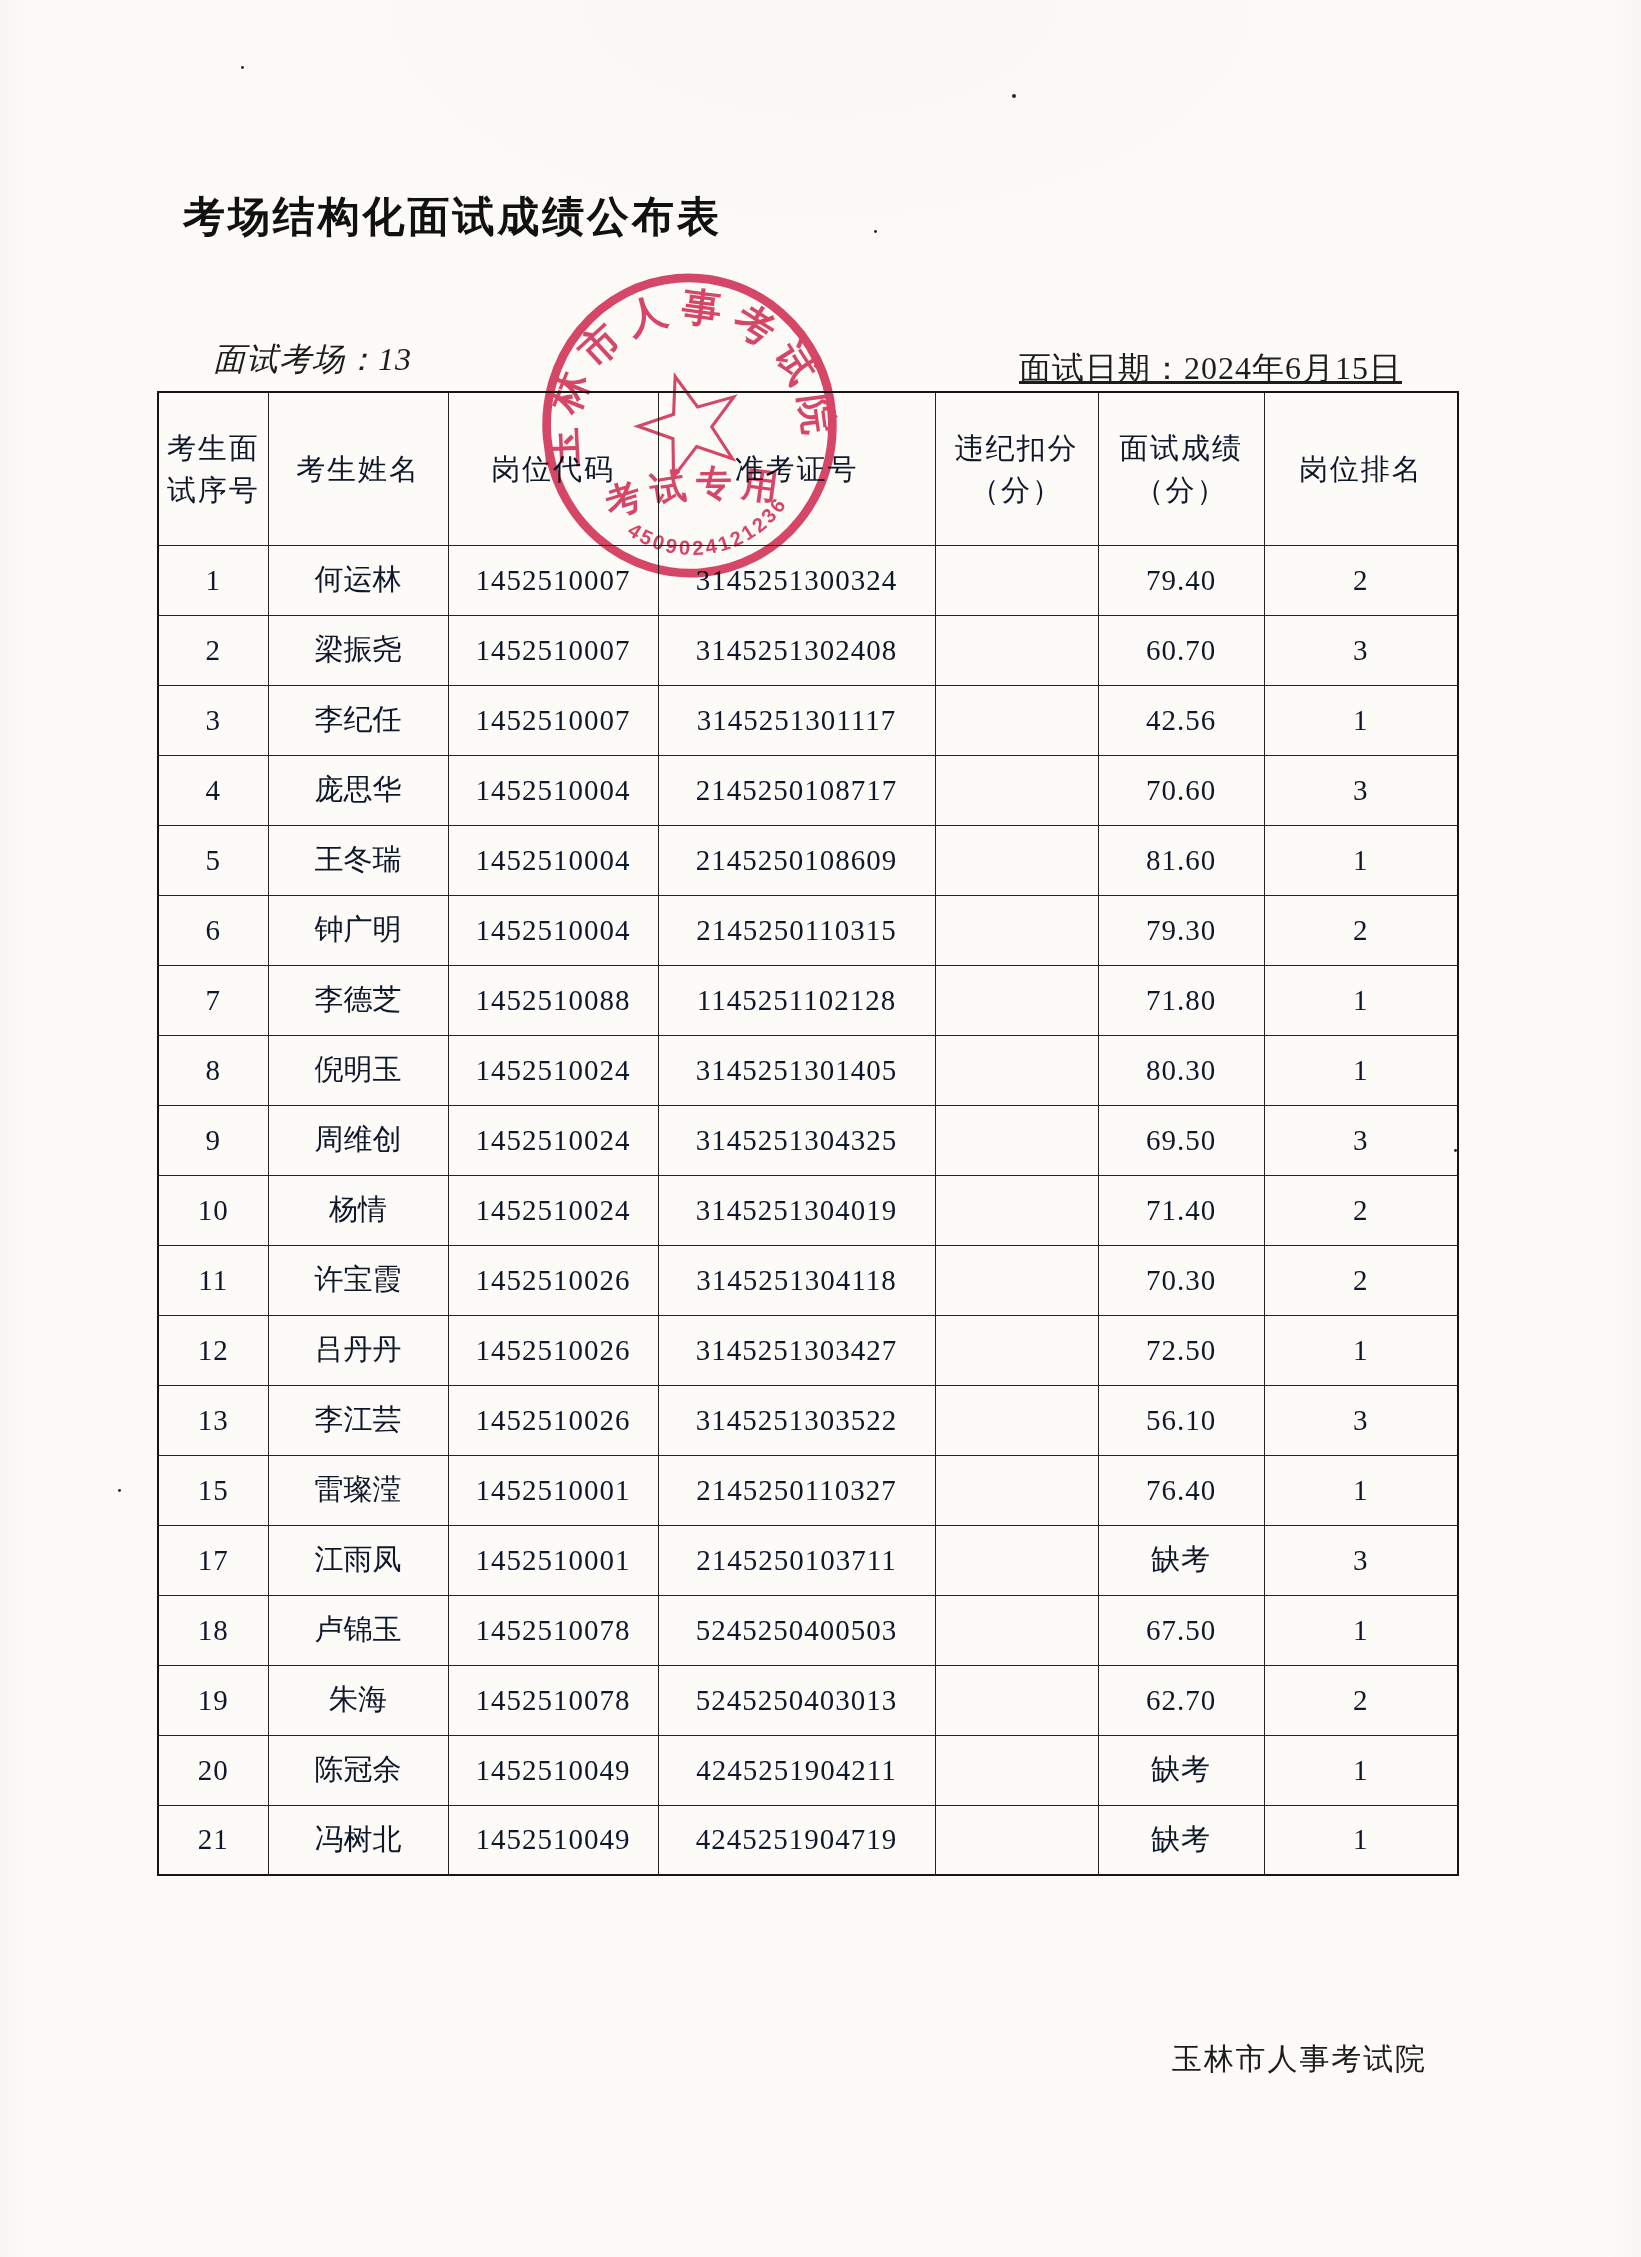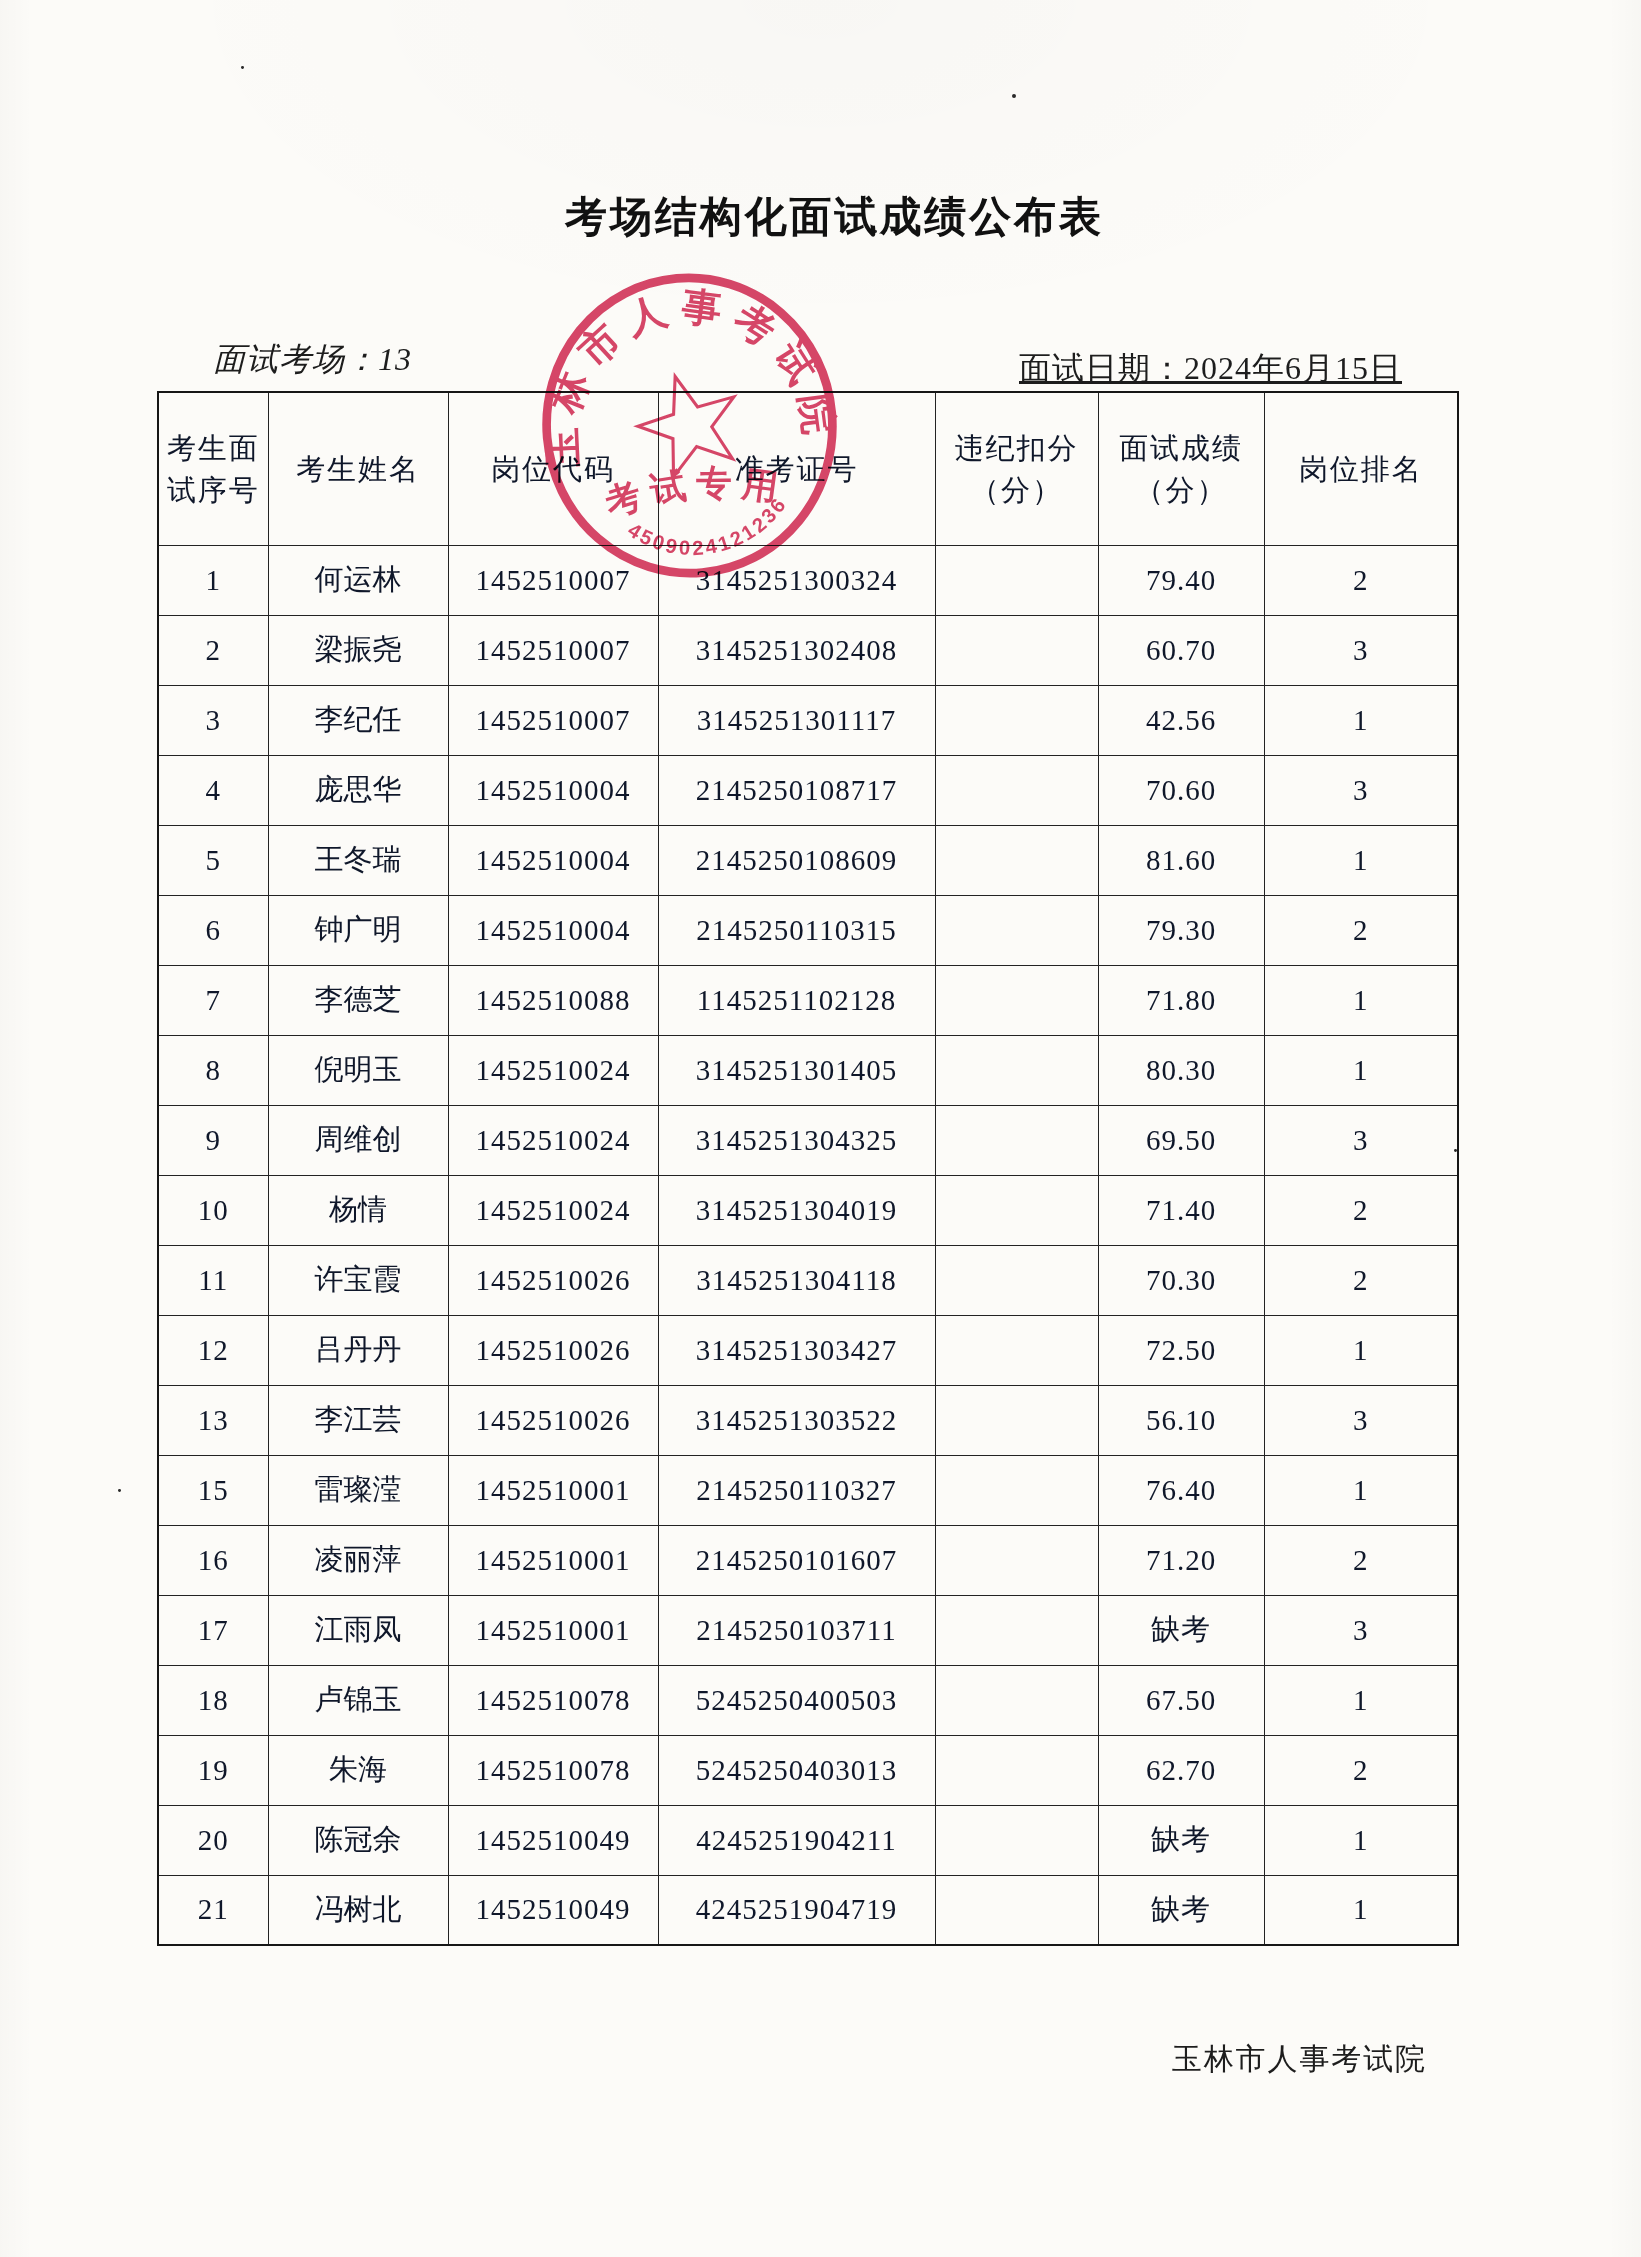--- a/index.html
+++ b/index.html
@@ -12,21 +12,21 @@
   
   .scan-layer{position:absolute;inset:0;pointer-events:none;
     background:
       radial-gradient(1159px 579px at 50% 0%, rgba(0,0,0,0.015), transparent 60%),
       linear-gradient(90deg, rgba(0,0,0,0.02), transparent 2%, transparent 98%, rgba(0,0,0,0.02));
   }
   .speck{position:absolute;background:#2a2a2a;border-radius:50%;}
 
   .doc-title{
     position:absolute;left:183px;top:189px;width:1303px;
-    text-align:center;font-size:42px;font-weight:700;letter-spacing:2.9px;
+    text-align:left;font-size:42px;font-weight:700;letter-spacing:2.9px;
     font-family:"Liberation Sans","DejaVu Sans",sans-serif;color:#111;
   }
   .info-line{position:absolute;left:157px;top:338px;width:1301px;height:44px;font-size:32px;}
   .venue{position:absolute;left:56px;top:0;letter-spacing:1px;font-style:italic;}
   .date{position:absolute;left:862px;top:9px;letter-spacing:1px;text-decoration:underline;}
 
   table.score-table{
     position:absolute;left:157px;top:391px;width:1301px;
     border-collapse:collapse;table-layout:fixed;
     border:2.9px solid #161616;
@@ -231,29 +231,20 @@
   <tr>
     <td class="num">15</td>
     <td>雷璨滢</td>
     <td class="num">1452510001</td>
     <td class="num">2145250110327</td>
     <td></td>
     <td class="num">76.40</td>
     <td class="num">1</td>
   </tr>
 
-  <tr>
-    <td class="num">16</td>
-    <td>凌丽萍</td>
-    <td class="num">1452510001</td>
-    <td class="num">2145250101607</td>
-    <td></td>
-    <td class="num">71.20</td>
-    <td class="num">2</td>
-  </tr>
 
   <tr>
     <td class="num">17</td>
     <td>江雨凤</td>
     <td class="num">1452510001</td>
     <td class="num">2145250103711</td>
     <td></td>
     <td class="num">缺考</td>
     <td class="num">3</td>
   </tr>

